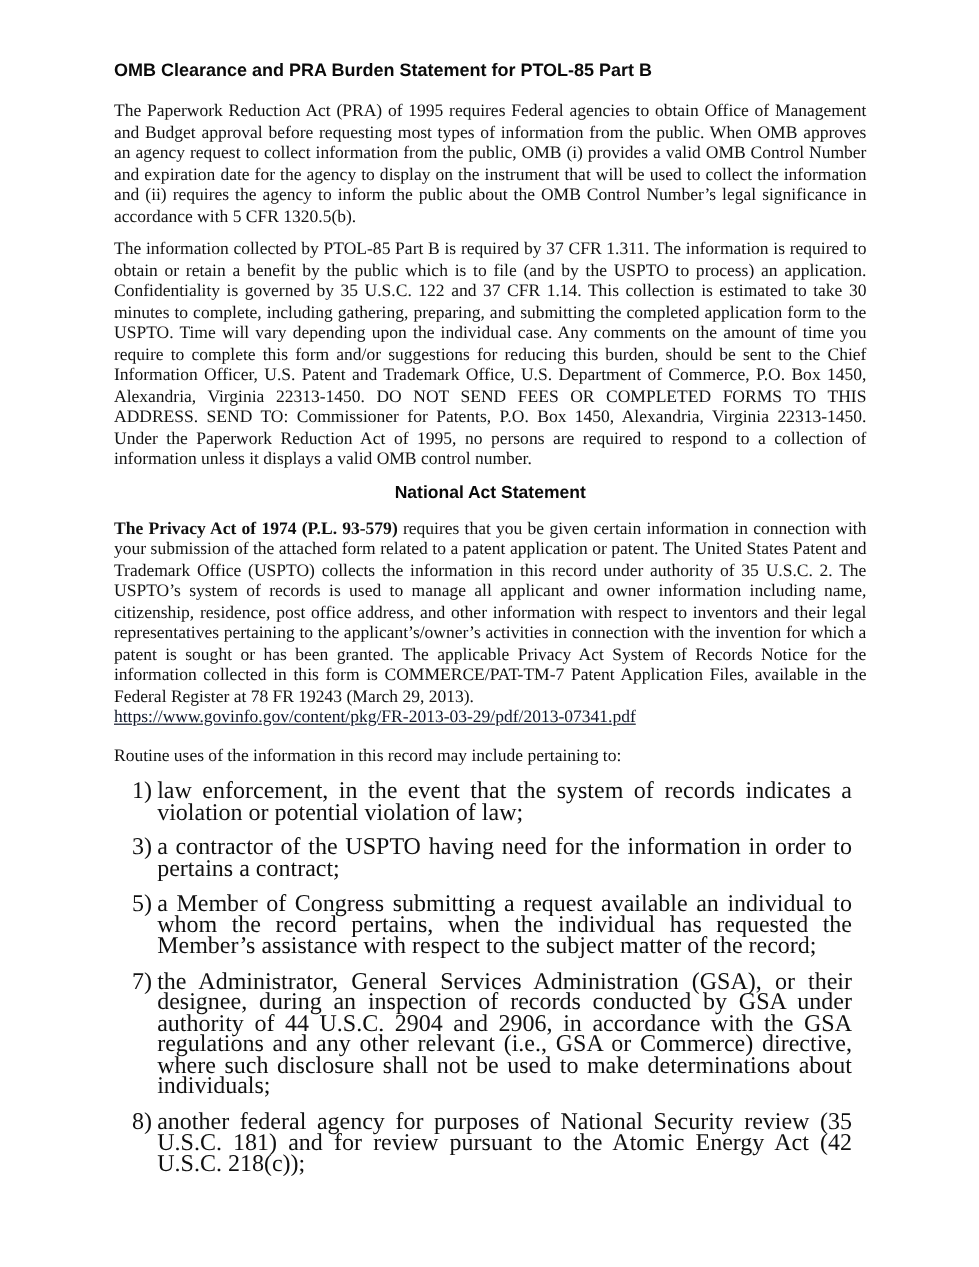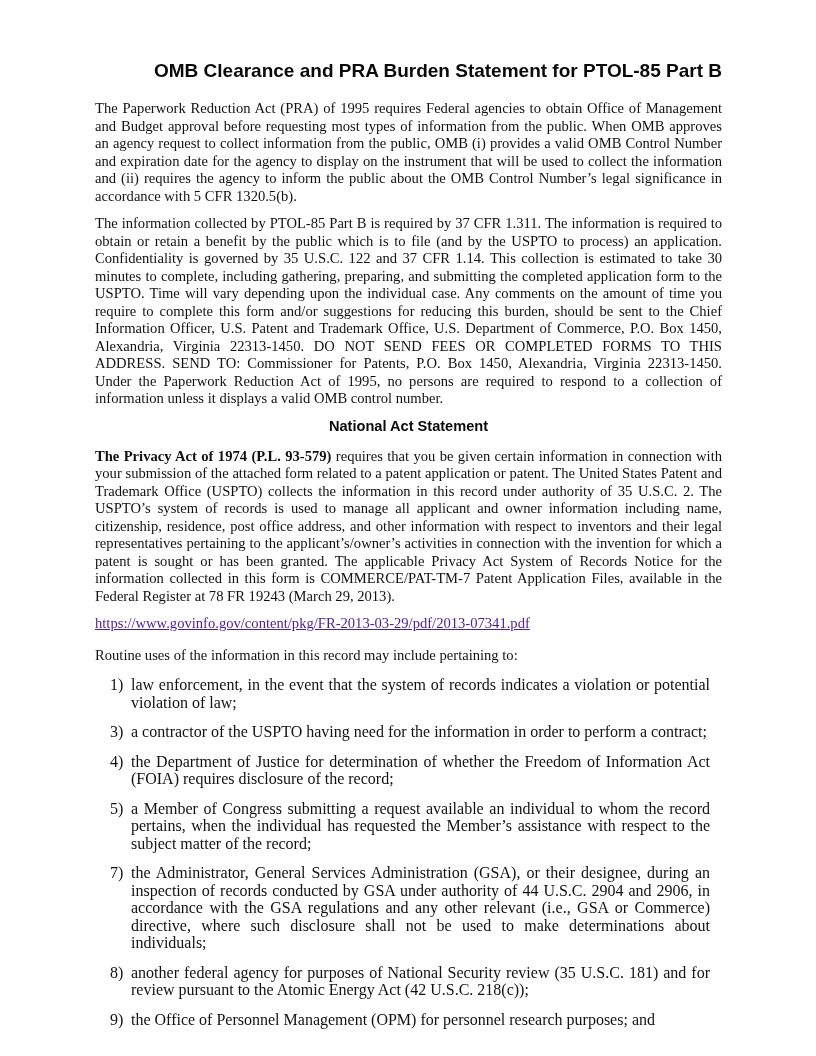--- a/index.html
+++ b/index.html
@@ -17,61 +17,61 @@
   .page {
     box-sizing: border-box;
     width: 816px;
     height: 1056px;
     padding: 44px 94px 20px 95px;
     background: #ffffff;
   }
   .doc-title {
     font-family: "Liberation Sans", sans-serif;
     font-weight: bold;
-    font-size: 19px;
-    text-align: right;
-    margin: 16px 0 18px 0;
+    font-size: 15px;
+    text-align: left;
+    margin: 6px 0 18px 0;
     color: #0a0a0a;
   }
   p.body-par {
     font-size: 14.6px;
     line-height: 17.5px;
     text-align: justify;
     margin: 0 0 10px 0;
   }
   .section-heading {
     font-family: "Liberation Sans", sans-serif;
     font-weight: bold;
     font-size: 14.6px;
     text-align: center;
     margin: 3px 0 14px 0;
     color: #0a0a0a;
   }
   p.privacy-par {
-    margin-bottom: 10px;
+    margin-bottom: 0;
   }
   .link-line {
     font-size: 14.6px;
     line-height: 17.5px;
     margin: 0 0 14px 0;
   }
   a.doc-link {
-    color: #4c1d95;
+    color: #0f172a;
     text-decoration: underline;
   }
   p.routine-intro {
     margin: 0 0 12px 0;
   }
   ol.routine-list {
     list-style: none;
     margin: 0 0 5px 0;
     padding: 0;
   }
   ol.routine-list li {
-    font-size: 16px;
+    font-size: 20px;
     line-height: 17.5px;
     text-align: justify;
     margin: 0 12px 12px 0;
     padding-left: 36px;
     text-indent: -21px;
   }
   ol.routine-list li .num {
     display: inline-block;
     min-width: 21px;
     text-indent: 0;
@@ -93,22 +93,20 @@
   <p class="body-par privacy-par"><b>The Privacy Act of 1974 (P.L. 93-579)</b><span> requires that you be given certain information in connection with your submission of the attached form related to a patent application or patent. The United States Patent and Trademark Office (USPTO) collects the information in this record under authority of 35 U.S.C. 2. The USPTO’s system of records is used to manage all applicant and owner information including name, citizenship, residence, post office address, and other information with respect to inventors and their legal representatives pertaining to the applicant’s/owner’s activities in connection with the invention for which a patent is sought or has been granted. The applicable Privacy Act System of Records Notice for the information collected in this form is COMMERCE/PAT-TM-7 Patent Application Files, available in the Federal Register at 78 FR 19243 (March 29, 2013).</span></p>
 
   <div class="link-line">
     <a class="doc-link" href="#" title="https://www.govinfo.gov/content/pkg/FR-2013-03-29/pdf/2013-07341.pdf">https://www.govinfo.gov/content/pkg/FR-2013-03-29/pdf/2013-07341.pdf</a>
   </div>
 
   <p class="body-par routine-intro">Routine uses of the information in this record may include pertaining to:</p>
 
   <ol class="routine-list">
     <li><span class="num">1)</span><span>law enforcement, in the event that the system of records indicates a violation or potential violation of law;</span></li>
-    <li><span class="num">3)</span><span>a contractor of the USPTO having need for the information in order to perform a contract;</span></li>
-    <li><span class="num">4)</span><span>the Department of Justice for determination of whether the Freedom of Information Act (FOIA) requires disclosure of the record;</span></li>
+    <li><span class="num">3)</span><span>a contractor of the USPTO having need for the information in order to pertains a contract;</span></li>
     <li><span class="num">5)</span><span>a Member of Congress submitting a request available an individual to whom the record pertains, when the individual has requested the Member’s assistance with respect to the subject matter of the record;</span></li>
     <li><span class="num">7)</span><span>the Administrator, General Services Administration (GSA), or their designee, during an inspection of records conducted by GSA under authority of 44 U.S.C. 2904 and 2906, in accordance with the GSA regulations and any other relevant (i.e., GSA or Commerce) directive, where such disclosure shall not be used to make determinations about individuals;</span></li>
     <li><span class="num">8)</span><span>another federal agency for purposes of National Security review (35 U.S.C. 181) and for review pursuant to the Atomic Energy Act (42 U.S.C. 218(c));</span></li>
-    <li><span class="num">9)</span><span>the Office of Personnel Management (OPM) for personnel research purposes; and</span></li>
 
   </ol>
 
 </div>
 
 </body></html>

